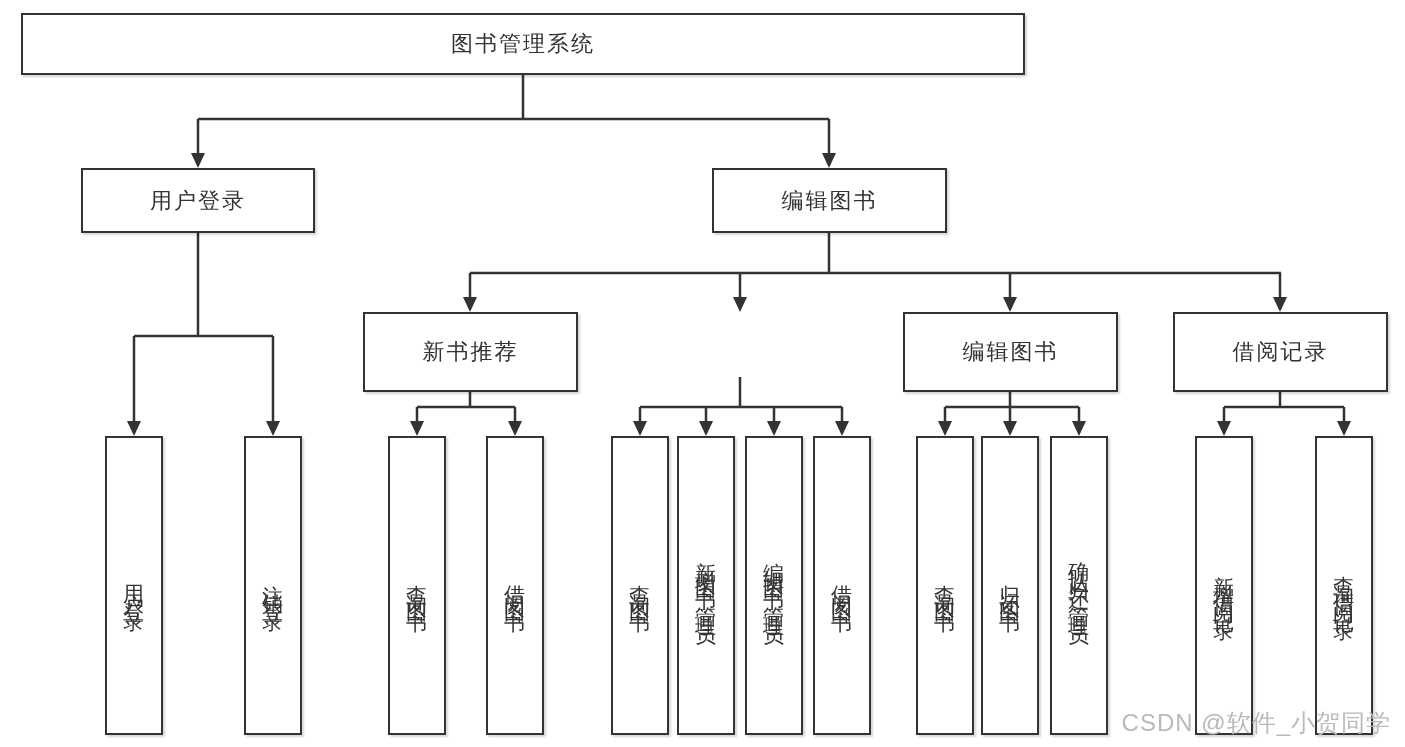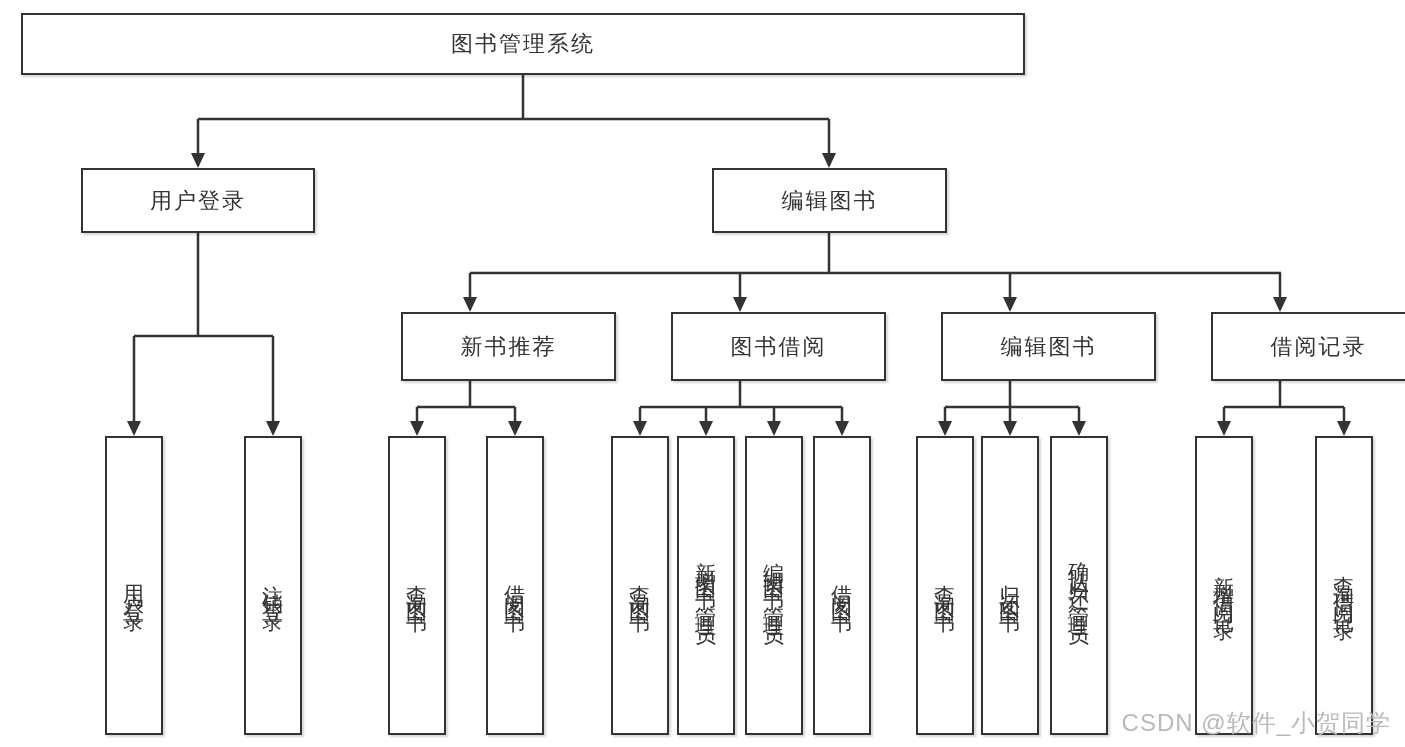--- a/index.html
+++ b/index.html
@@ -10,21 +10,21 @@
   svg.connectors { position:absolute; left:0; top:0; width:1405px; height:747px; }
   .box {
     position:absolute; background:#ffffff; border:2.5px solid #333333;
     box-sizing:border-box; display:flex; align-items:center; justify-content:center;
     color:#333333; box-shadow:2px 2px 2px rgba(0,0,0,0.16);
   }
   .hbox { font-size:22px; letter-spacing:2px; white-space:nowrap; }
   .root  { left:21px;  top:13px;  width:1004px; height:62px; }
   .lvl2a { left:81px;  top:168px; width:234px;  height:65px; }
   .lvl2b { left:712px; top:168px; width:235px;  height:65px; }
-  .lvl3  { top:312px; width:215px; height:69px;margin-left:38px; }
+  .lvl3  { top:312px; width:215px; height:80px; }
   .l3a { left:363px; } .l3b { left:633px; } .l3c { left:903px; } .l3d { left:1173px; }
   .leaf { top:436px; width:58px; height:299px; }
   .leaf span {
     writing-mode:vertical-rl; text-orientation:mixed;
     font-size:21px; letter-spacing:9px; line-height:1; color:#333333;
   }
   .f1 { left:105px; } .f2 { left:244px; }
   .f3 { left:388px; } .f4 { left:486px; }
   .f5 { left:611px; } .f6 { left:677px; } .f7 { left:745px; } .f8 { left:813px; }
   .f9 { left:916px; } .f10 { left:981px; } .f11 { left:1050px; }
@@ -84,23 +84,20 @@
   <div class="box hbox lvl2a">
     <span>用户登录</span>
   </div>
   <div class="box hbox lvl2b">
     <span>编辑图书</span>
   </div>
 
   <div class="box hbox lvl3 l3a">
     <span>新书推荐</span>
   </div>
-  <div class="box hbox lvl3 l3b">
-    <span>图书借阅</span>
-  </div>
   <div class="box hbox lvl3 l3c">
     <span>编辑图书</span>
   </div>
   <div class="box hbox lvl3 l3d">
     <span>借阅记录</span>
   </div>
 
   <div class="box leaf f1">
     <span>用户登录</span>
   </div>

